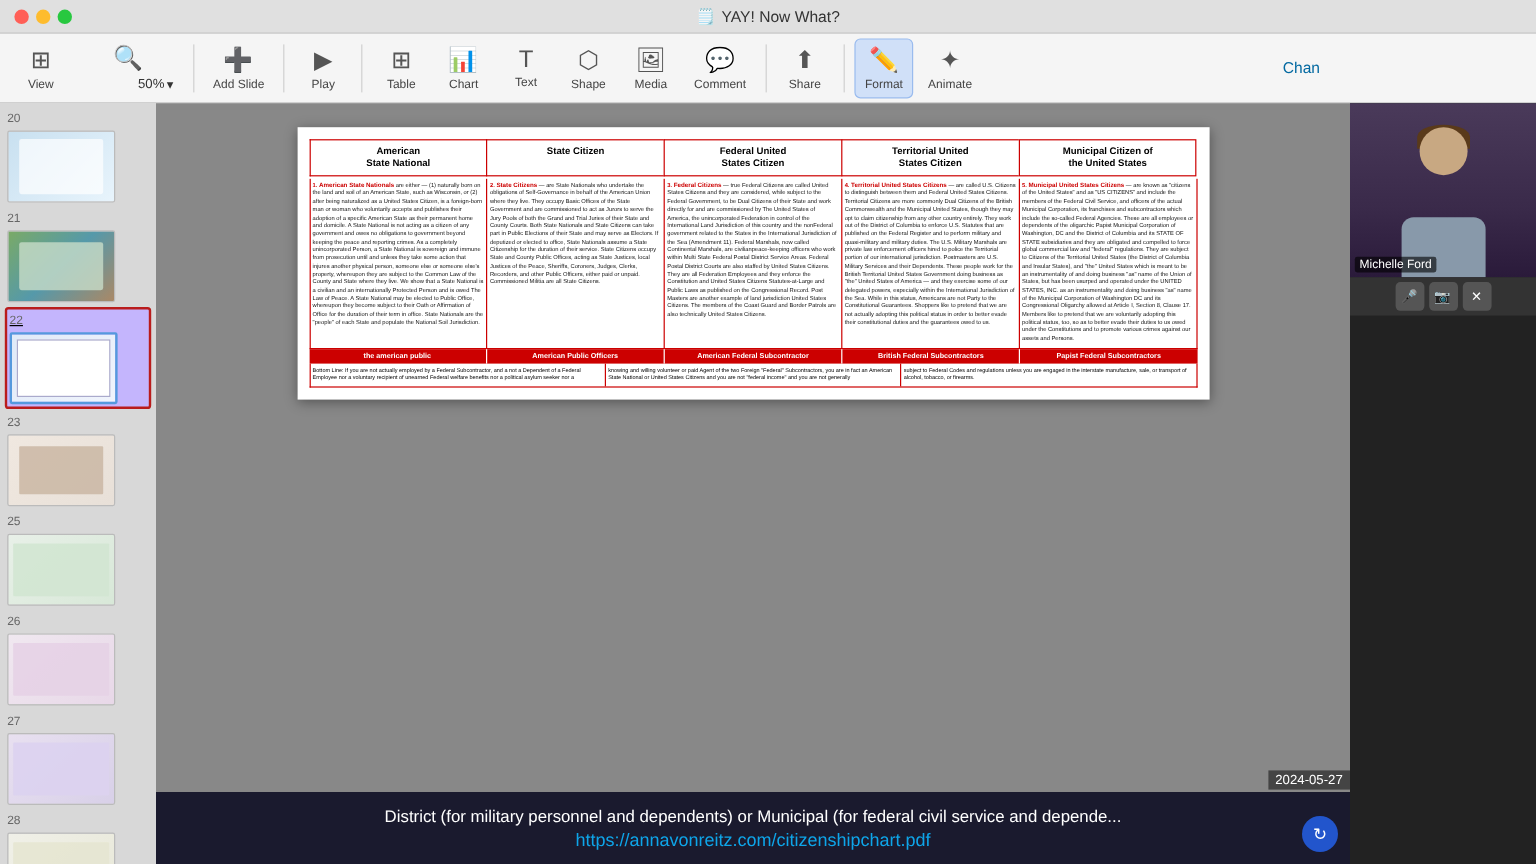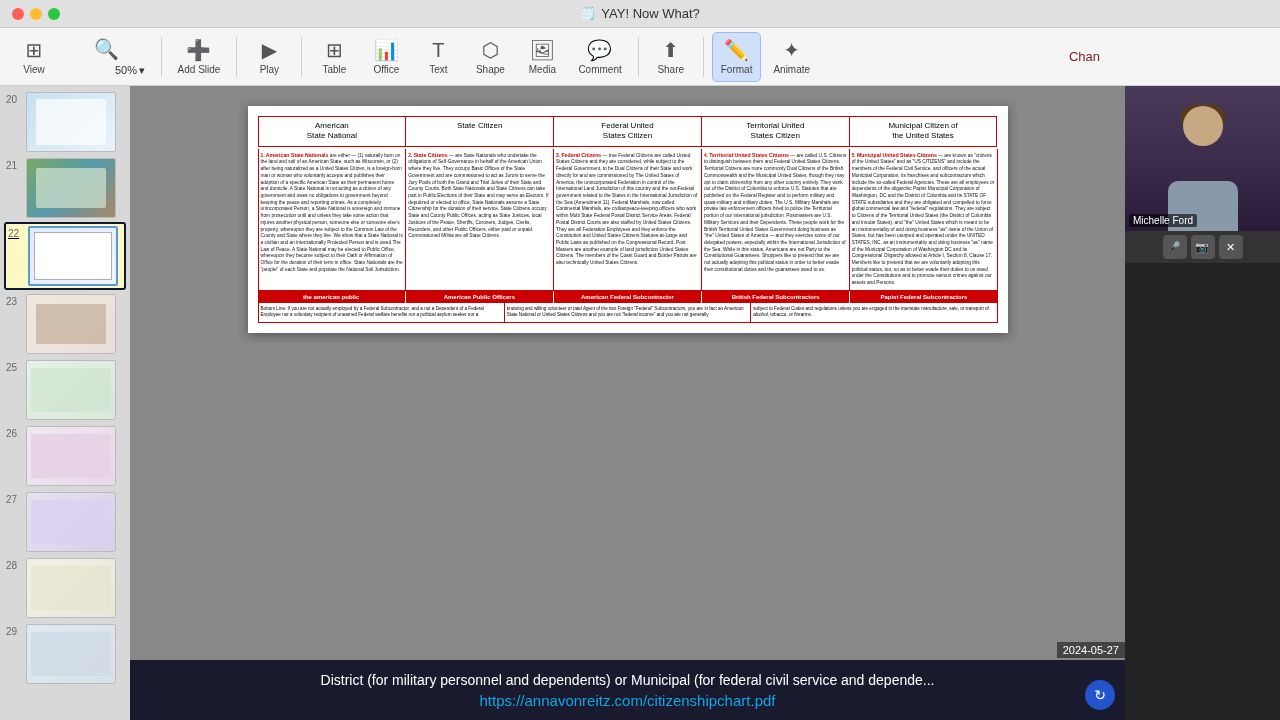--- a/index.html
+++ b/index.html
@@ -117,22 +117,23 @@
       gap: 2px;
       padding: 4px 4px;
     }
     .slide-thumb {
       display: flex;
       align-items: flex-start;
       gap: 4px;
       padding: 2px 2px;
       cursor: pointer;
       border-radius: 3px;
-    }
-    .slide-thumb.active { background: #fef9c3; border: 2px solid #0f172a; text-decoration: underline; }
+      flex-direction: column;
+    }
+    .slide-thumb.active { background: #c4b5fd; border: 2px solid #b91c1c; text-decoration: underline; }
     .slide-number {
       font-size: 10px;
       color: #666;
       min-width: 16px;
       margin-top: 2px;
     }
     .slide-preview {
       width: 90px;
       height: 60px;
       background: white;
@@ -196,21 +197,21 @@
       flex: 1;
       text-align: center;
       padding: 4px 2px;
       font-weight: bold;
       font-size: 7px;
       line-height: 1.3;
       border: 1px solid #cc0000;
       border-right: none;
     }
     .chart-header-cell:last-child { border-right: 1px solid #cc0000; }
-    .chart-header-cell .main-title { font-size: 8px; font-weight: normal; }
+    .chart-header-cell .main-title { font-size: 8px; font-weight: bold; }
 
     
     .chart-body {
       display: flex;
       border: 1px solid #cc0000;
       border-top: none;
     }
     .chart-col {
       flex: 1;
       border-right: 1px solid #cc0000;
@@ -449,21 +450,21 @@
 
   <div class="toolbar-separator"></div>
 
   <button class="toolbar-btn">
     <span class="icon">⊞</span>
     <span class="label">Table</span>
   </button>
 
   <button class="toolbar-btn">
     <span class="icon">📊</span>
-    <span class="label">Office</span>
+    <span class="label">Chart</span>
   </button>
 
   <button class="toolbar-btn">
     <span class="icon">T</span>
     <span class="label">Text</span>
   </button>
 
   <button class="toolbar-btn">
     <span class="icon">⬡</span>
     <span class="label">Shape</span>
@@ -491,21 +492,21 @@
   <button class="toolbar-btn format-active">
     <span class="icon">✏️</span>
     <span class="label">Format</span>
   </button>
 
   <button class="toolbar-btn">
     <span class="icon">✦</span>
     <span class="label">Animate</span>
   </button>
 
-  <div style="margin-left:auto; font-size:13px; color:#7f1d1d; margin-right:170px;">Chan</div>
+  <div style="margin-left:auto; font-size:13px; color:#0369a1; margin-right:170px;">Chan</div>
 </div>
 
 <div id="main">
 
   <div id="sidebar">
 
     <div class="slide-thumb">
       <span class="slide-number">20</span>
       <div class="slide-preview thumb-20">
         <div style="width:80%;height:80%;background:rgba(255,255,255,0.7);border-radius:2px;"></div>

